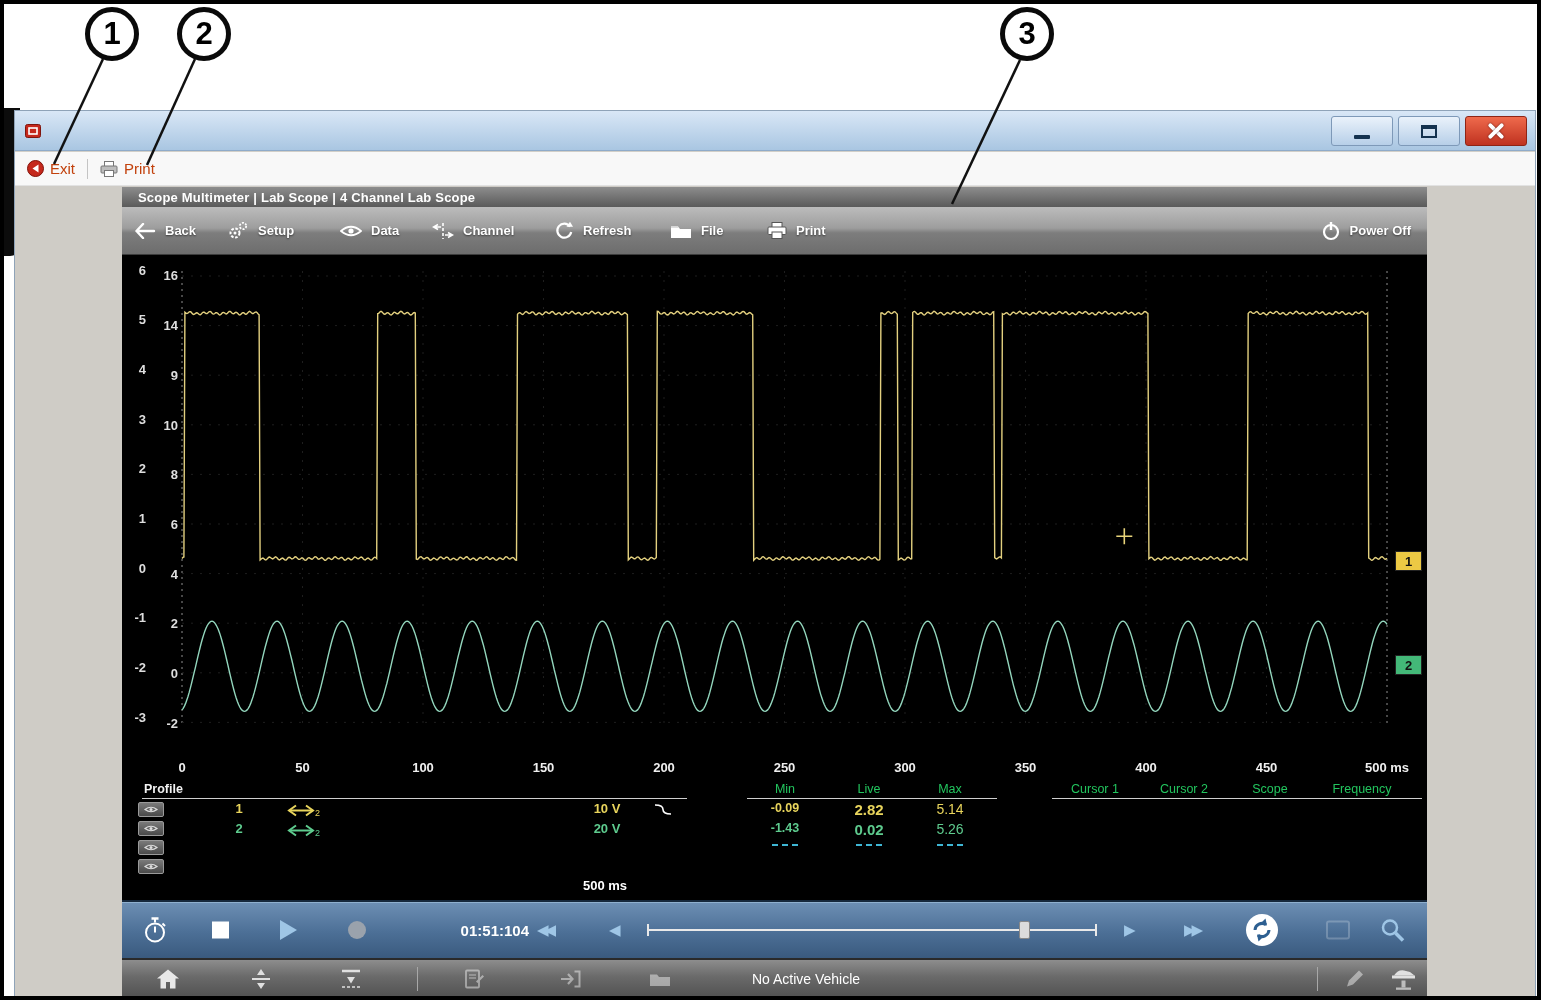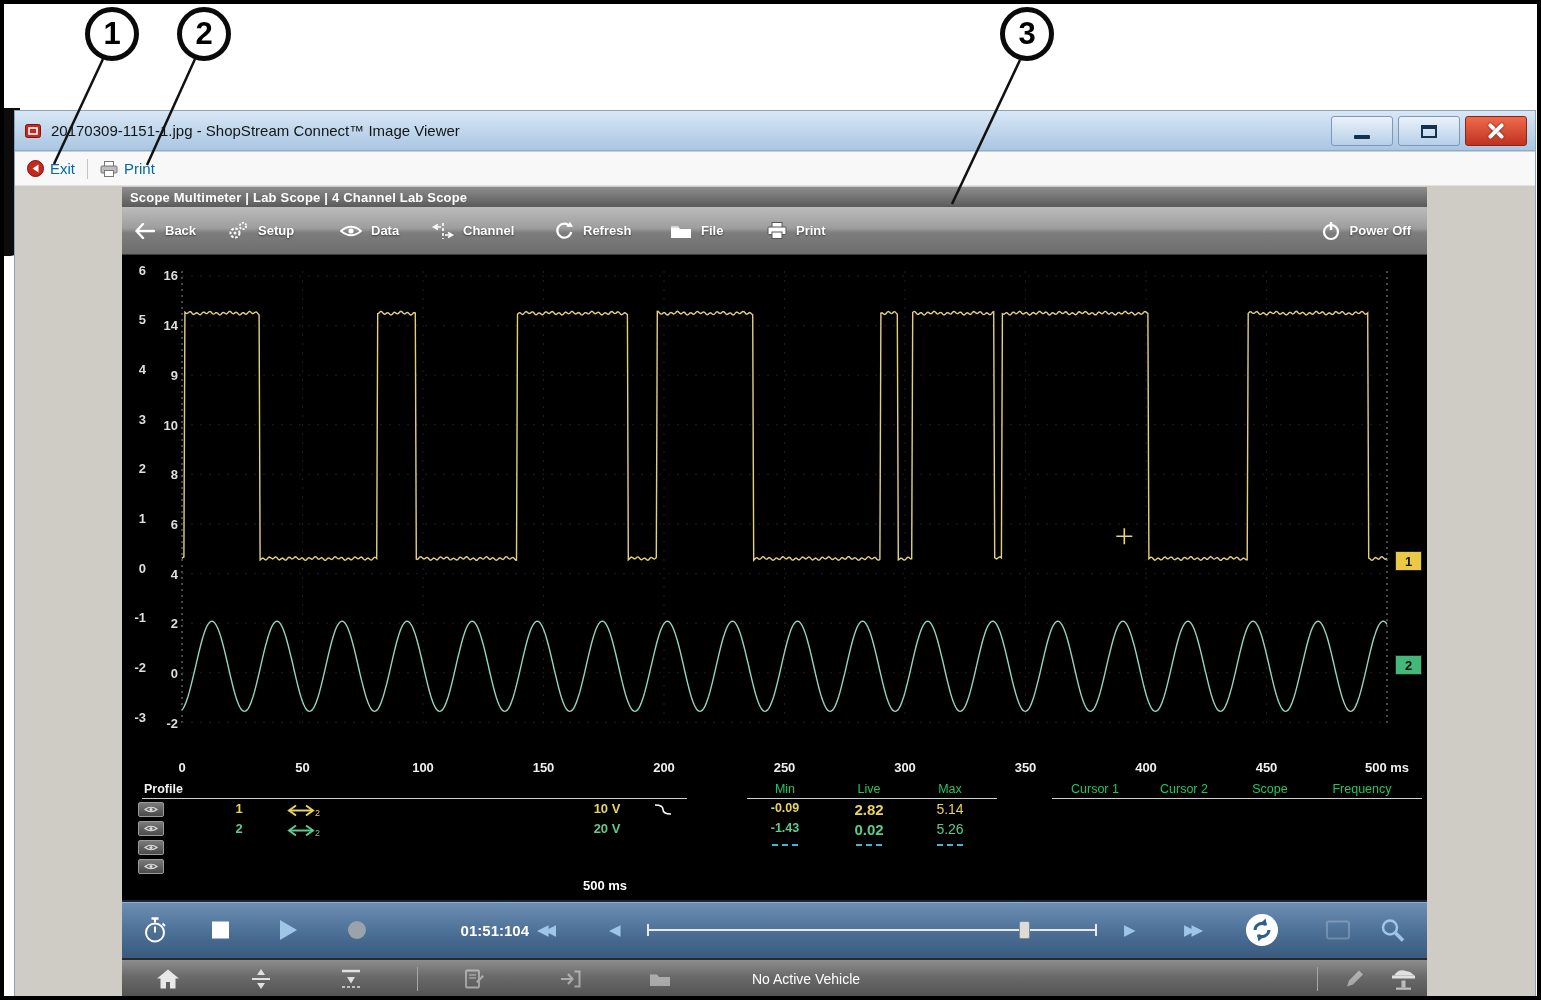--- a/index.html
+++ b/index.html
@@ -26,28 +26,28 @@
   .glyph-min{width:16px;height:4px;background:#14324f;border-radius:1px;margin-top:12px}
   .glyph-max{width:16px;height:13px;border:2px solid #14324f;border-top-width:4px}
   .glyph-x{position:relative;width:22px;height:22px}
   .glyph-x i{position:absolute;left:1px;top:9px;width:20px;height:4px;background:#fff;border-radius:2px;box-shadow:0 0 2px rgba(60,0,0,.8)}
   .glyph-x i:first-child{transform:rotate(45deg)}
   .glyph-x i:last-child{transform:rotate(-45deg)}
 
   
   .menubar{position:absolute;left:0;top:41px;right:0;height:34px;background:#f8f8f8;display:flex;align-items:center;
     padding-left:12px;gap:12px;border-bottom:1px solid #e2e2e2}
-  .menu-item{display:flex;align-items:center;gap:6px;font-size:15px;color:#0369a1;cursor:default}
+  .menu-item{display:flex;align-items:center;gap:6px;font-size:15px;color:#c2410c;cursor:default}
   .menu-sep{width:1px;height:20px;background:#c4c4c4}
 
   
   .workspace{position:absolute;left:0;top:75px;right:0;bottom:0;background:#cfccc6}
   .scope{position:absolute;left:107px;top:1px;width:1305px;height:810px;background:#000}
   .scope-header{height:20px;background:linear-gradient(#8d8d8d,#5a5a5a);color:#fff;font-weight:bold;font-size:13px;
-    display:flex;align-items:center;padding-left:8px;letter-spacing:.2px}
+    display:flex;align-items:center;padding-left:16px;letter-spacing:.2px}
   .scope-toolbar{position:relative;height:48px;background:linear-gradient(#bcbcbc 0%,#9d9d9d 45%,#7d7d7d 55%,#6d6d6d 100%);
     border-bottom:1px solid #3c3c3c}
   .tb-item{position:absolute;top:0;height:100%;display:flex;align-items:center;gap:9px;color:#fff;font-weight:bold;
     font-size:13px;text-shadow:0 1px 2px rgba(0,0,0,.55);cursor:default}
 
   
   .plot{position:relative;height:502px;background:#000;overflow:hidden}
   #wave-svg{position:absolute;left:0;top:0}
   .scale-col{position:absolute;display:flex;flex-direction:column;z-index:2}
   .scale-col span{height:49.7px;display:flex;align-items:center;justify-content:flex-end;font-size:13px;font-weight:bold;color:#dedede}
@@ -133,21 +133,20 @@
 
   <div class="side-tab"></div>
 
   <div class="window">
 
     <div class="titlebar">
       <svg width="18" height="18">
         <rect x="0.5" y="2.5" width="15" height="13" rx="2" fill="#c5281c" stroke="#7e150d"></rect>
         <rect x="4" y="6" width="8" height="6" fill="none" stroke="#fff" stroke-width="1.6"></rect>
       </svg>
-      <span class="title-text">20170309-1151-1.jpg - ShopStream Connect™ Image Viewer</span>
       <div class="win-btns">
         <div class="winbtn">
             <span class="glyph-min"></span>
           </div>
         <div class="winbtn">
             <span class="glyph-max"></span>
           </div>
         <div class="winbtn close">
             <span class="glyph-x">
               <i></i>

